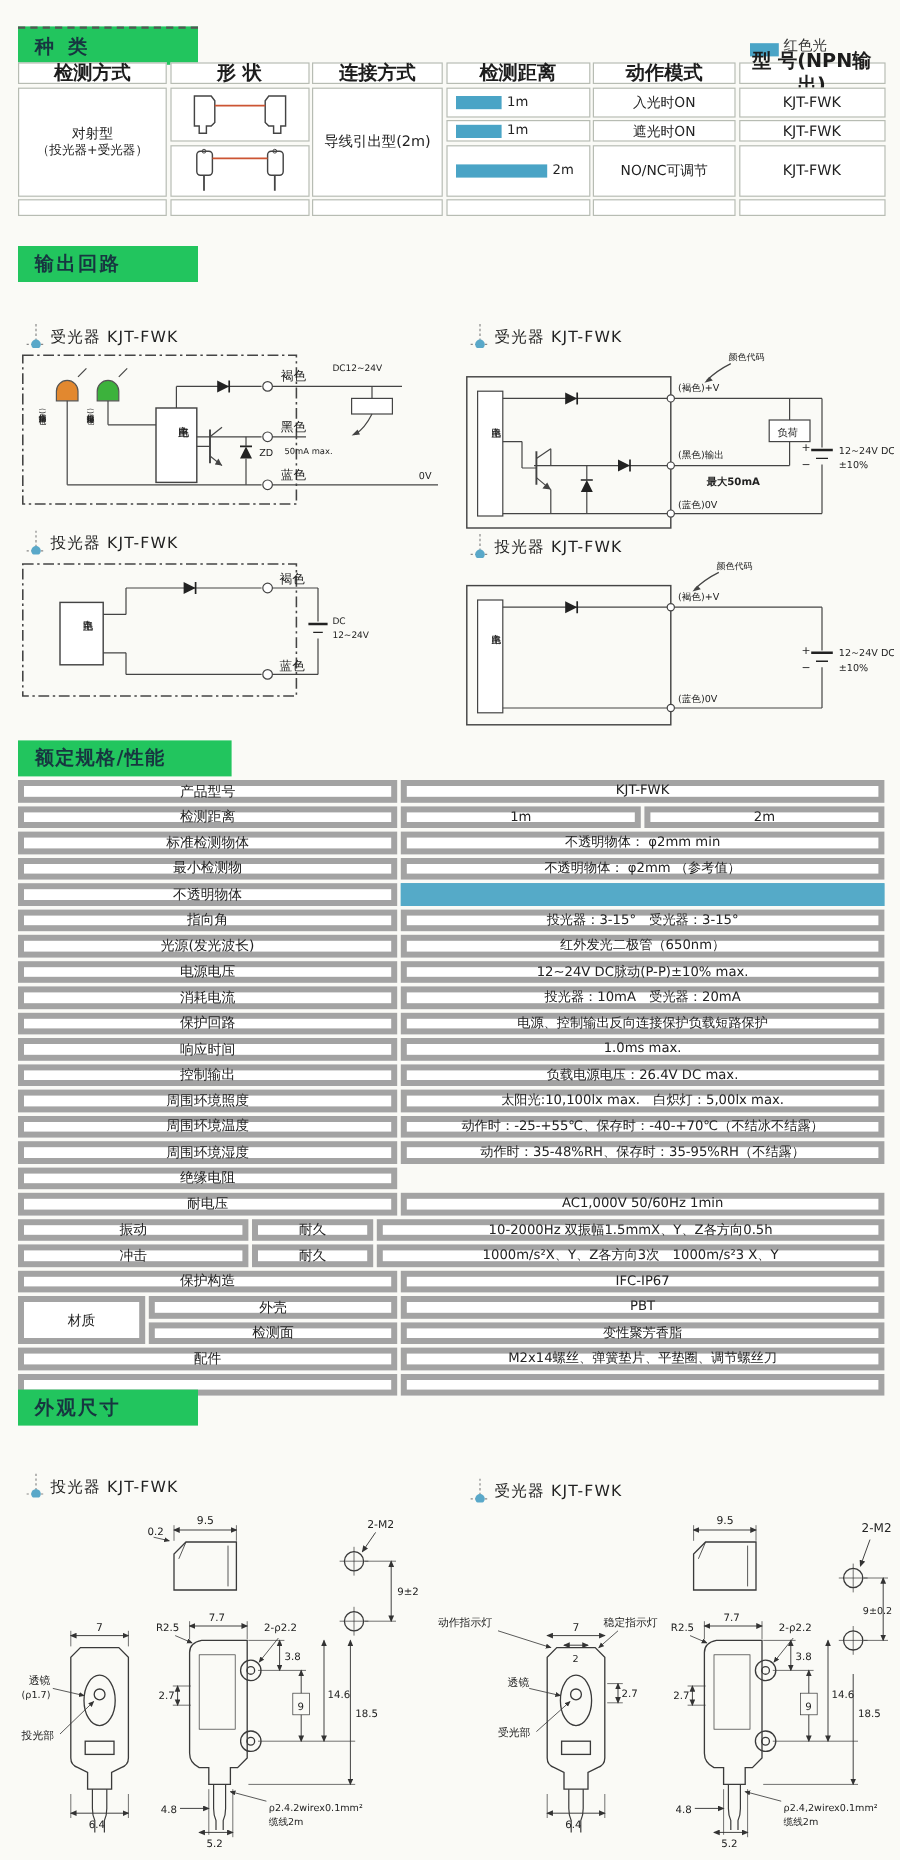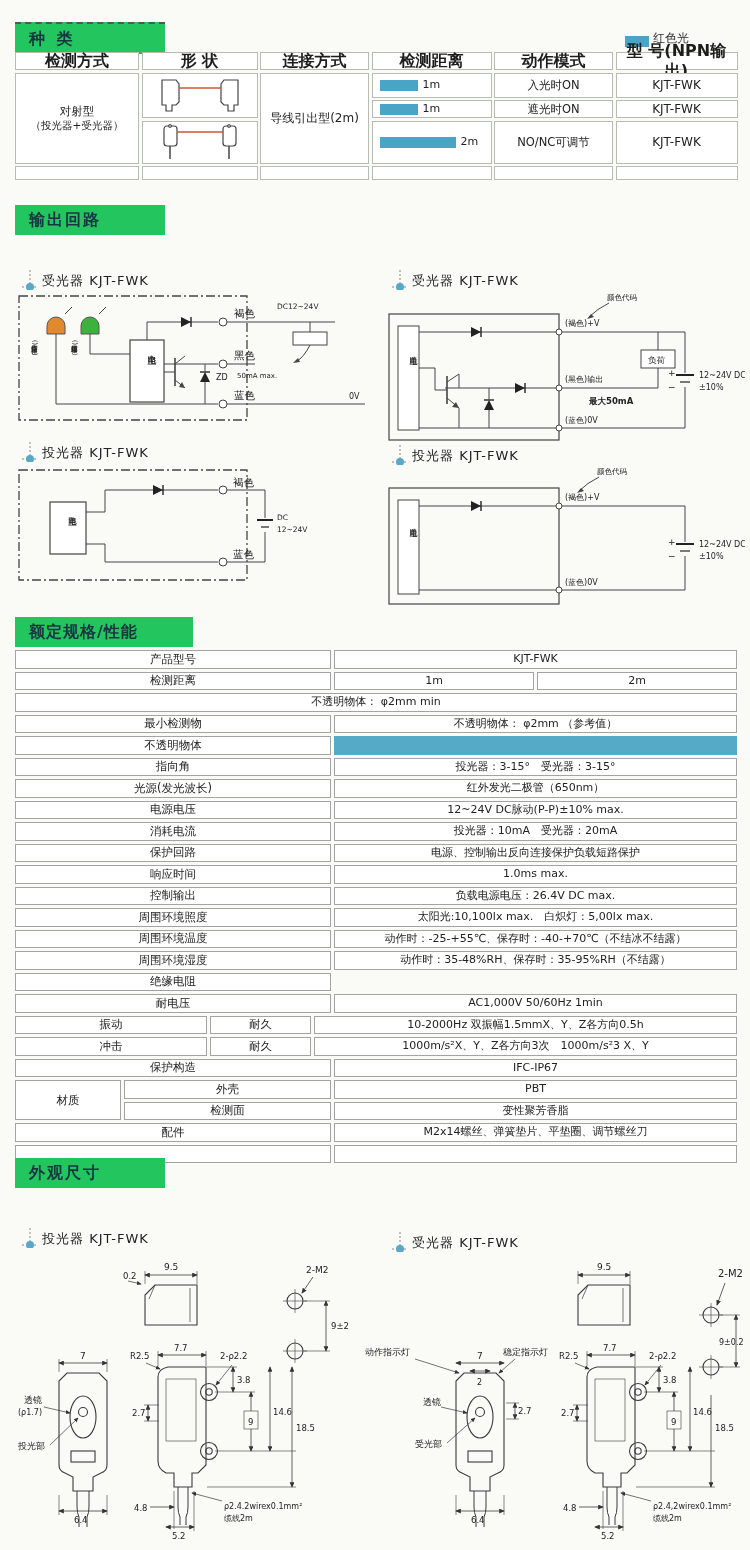--- a/index.html
+++ b/index.html
@@ -37,21 +37,21 @@
   .bar { height:11px; background:#4aa4c6; }
   .barlab { font-size:11px; }
   
   .circ-title { position:absolute; display:flex; align-items:flex-end; gap:4px; font-size:13px; color:#222; letter-spacing:1px; }
   .panel { position:absolute; }
   svg text { font-family:"DejaVu Sans", sans-serif; fill:#222; }
   .vtx { writing-mode:vertical-rl; }
   
   .spec { position:absolute; left:15px; top:650px; width:722px; display:flex; flex-direction:column; gap:3px; }
   .srow { display:flex; gap:3px; height:18.5px; }
-  .cell { background:#fff; border:1px solid #a3a3a3; display:flex; align-items:center; justify-content:center; font-size:11px; text-align:center; line-height:1.1; }
+  .cell { background:#fff; border:5px solid #a3a3a3; display:flex; align-items:center; justify-content:center; font-size:11px; text-align:center; line-height:1.1; }
   .lab { width:316px; font-size:11.5px; }
   .val { flex:1; }
   .v2 { width:200px; }
   .laba { width:192px; font-size:11.5px; }
   .labb { width:101px; font-size:11.5px; }
   .cyanfill { background:#55aac8; border-color:#55aac8; }
   .matblock { display:flex; gap:3px; height:40px; }
   .matq { width:106px; font-size:11.5px; }
   .matcol { display:flex; flex-direction:column; gap:3px; flex:1; }
   .matrow { display:flex; gap:3px; height:18.5px; }
@@ -348,20 +348,21 @@
     <div class="srow">
       <div class="cell lab">产品型号</div>
       <div class="cell val">KJT-FWK</div>
     </div>
     <div class="srow">
       <div class="cell lab">检测距离</div>
       <div class="cell v2">1m</div>
       <div class="cell val">2m</div>
     </div>
     <div class="srow">
+      <div class="cell lab">标准检测物体</div>
       <div class="cell val">不透明物体： φ2mm min</div>
     </div>
     <div class="srow">
       <div class="cell lab">最小检测物</div>
       <div class="cell val">不透明物体： φ2mm （参考值）</div>
     </div>
     <div class="srow">
       <div class="cell lab">不透明物体</div>
       <div class="cell val cyanfill"></div>
     </div>

